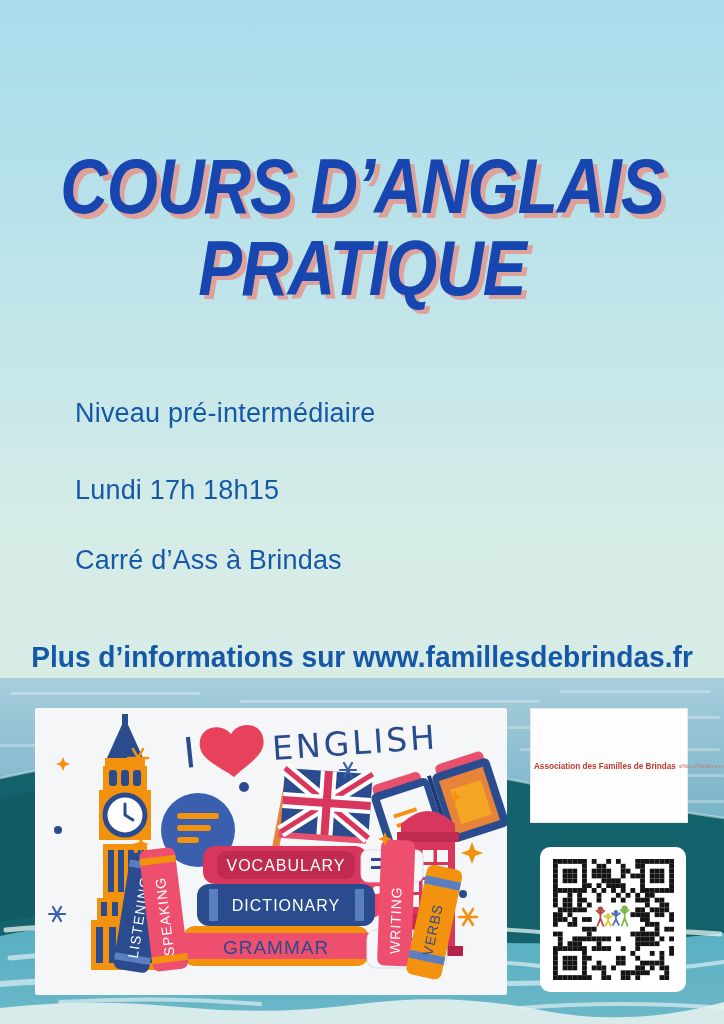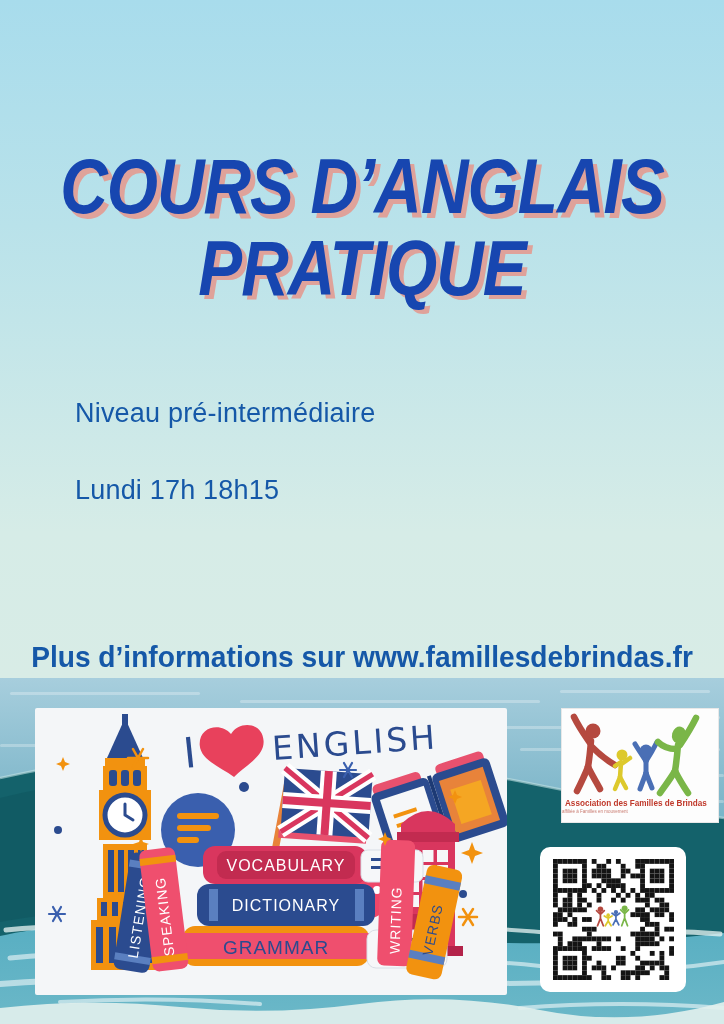--- a/index.html
+++ b/index.html
@@ -33,21 +33,21 @@
   }
   
   .illu-card{
     position:absolute;left:35px;top:708px;width:472px;height:287px;
     background:#f4f6f8;border-radius:2px;
   }
   .illu-card svg{display:block}
   .logo-card{
     position:absolute;left:530px;top:708px;width:158px;height:115px;
     background:#fdfdfd;border:1px solid #e8e8e8;box-sizing:border-box;
-    display:flex;flex-direction:column;align-items:flex-start;margin-left:31px;
+    display:flex;flex-direction:row;align-items:center;
   }
   .logo-name{
     color:var(--logo_red,#c0392b);font-weight:bold;font-size:8.5px;
     margin-top:1px;white-space:nowrap;transform:scaleX(.96);
   }
   .logo-tagline{
     color:#c97a6f;font-size:4.5px;margin-top:1px;filter:blur(.4px);white-space:nowrap;
   }
   .qr-card{
     position:absolute;left:540px;top:847px;width:146px;height:145px;
@@ -108,20 +108,21 @@
     <path d="M0,330 Q90,320 180,329 T360,326 T540,332 T724,324 L724,346 L0,346 Z" fill="#e3f1ed" opacity="0.9"></path>
   </svg>
 
   <div class="title">
     <div>COURS D’ANGLAIS</div>
     <div>PRATIQUE</div>
   </div>
 
   <div class="detail d1">Niveau pré-intermédiaire</div>
   <div class="detail d2">Lundi 17h 18h15</div>
+  <div class="detail d3">Carré d’Ass à Brindas</div>
   <div class="info">Plus d’informations sur www.famillesdebrindas.fr</div>
 
   <div class="illu-card">
     <svg width="472" height="287" viewBox="0 0 472 287">
 
       <g transform="translate(48,6)">
         <rect x="39" y="0" width="6" height="12" fill="#2b4b8f"></rect>
         <polygon points="24,44 42,4 60,44" fill="#2b4b8f"></polygon>
         <rect x="22" y="44" width="40" height="8" fill="#f2920f"></rect>
         <rect x="20" y="52" width="44" height="24" fill="#f2920f"></rect>

